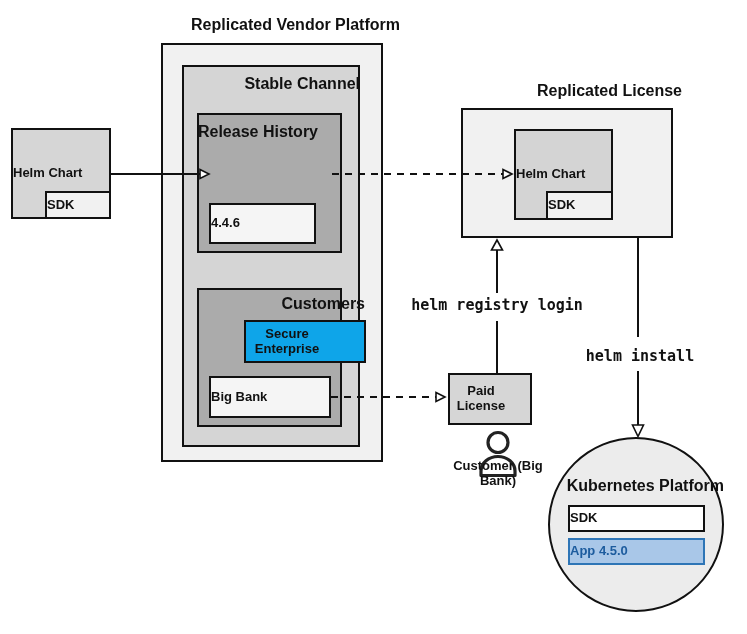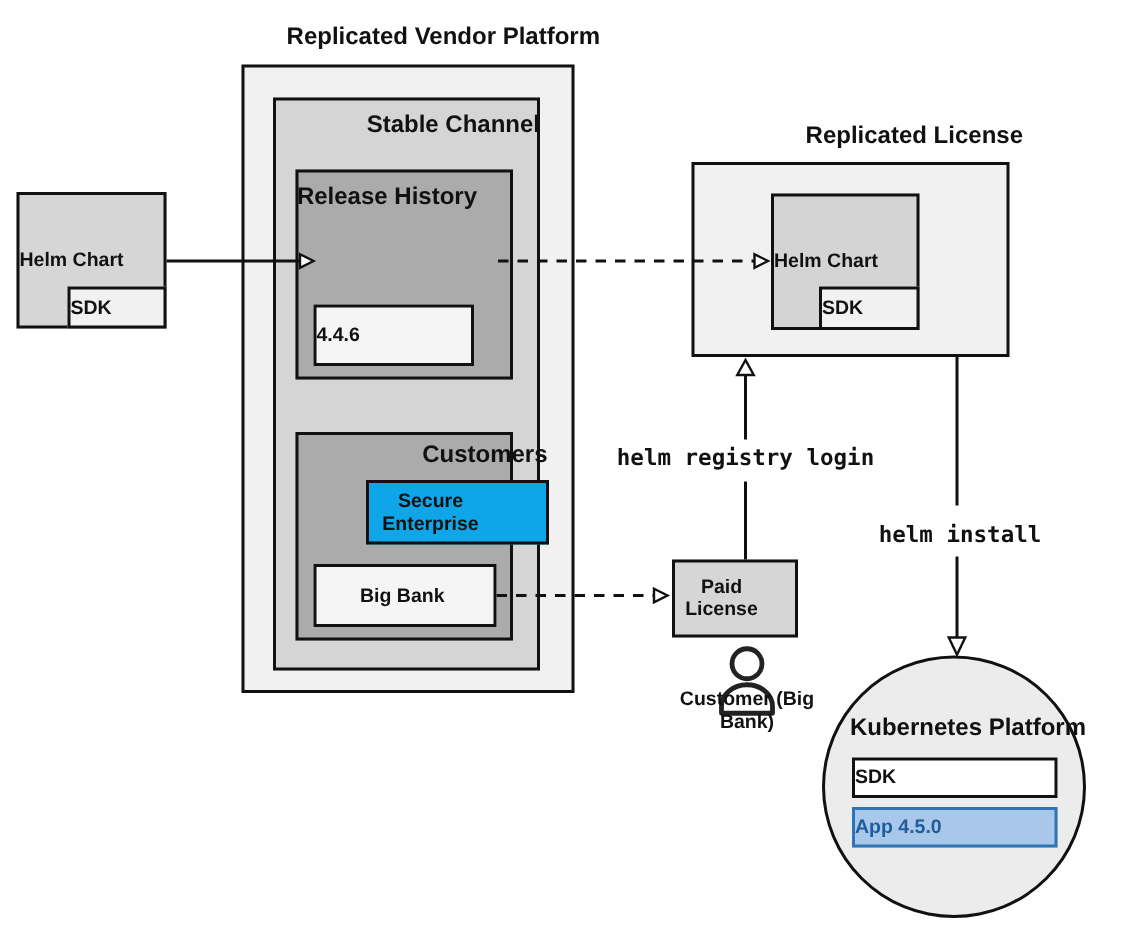--- a/index.html
+++ b/index.html
@@ -41,21 +41,21 @@
   <div class="box center" style="left:209px;top:203px;width:107px;height:41px;background:#F5F5F5;">
     <span class="lbl">4.4.6</span>
   </div>
 
   <div class="box" style="left:197px;top:288px;width:145px;height:139px;background:#ABABAB;"></div>
   <div class="titlebar" style="left:200px;top:295px;width:165px;">Customers</div>
 
   <div class="box center" style="left:209px;top:320px;width:122px;height:43px;background:#0ea5e9;margin-left:35px;">
     <span class="lbl narrow">Secure Enterprise</span>
   </div>
-  <div class="box center" style="left:209px;top:376px;width:122px;height:42px;background:#F5F5F5;padding-left:29px;">
+  <div class="box center" style="left:209px;top:376px;width:122px;height:42px;background:#F5F5F5;">
     <span class="lbl">Big Bank</span>
   </div>
 
   <div class="box center" style="left:11px;top:128px;width:100px;height:91px;background:#D6D6D6;">
     <span class="lbl">Helm Chart</span>
   </div>
   <div class="box center" style="left:45px;top:191px;width:66px;height:28px;background:#F1F1F1;">
     <span class="lbl">SDK</span>
   </div>
 

